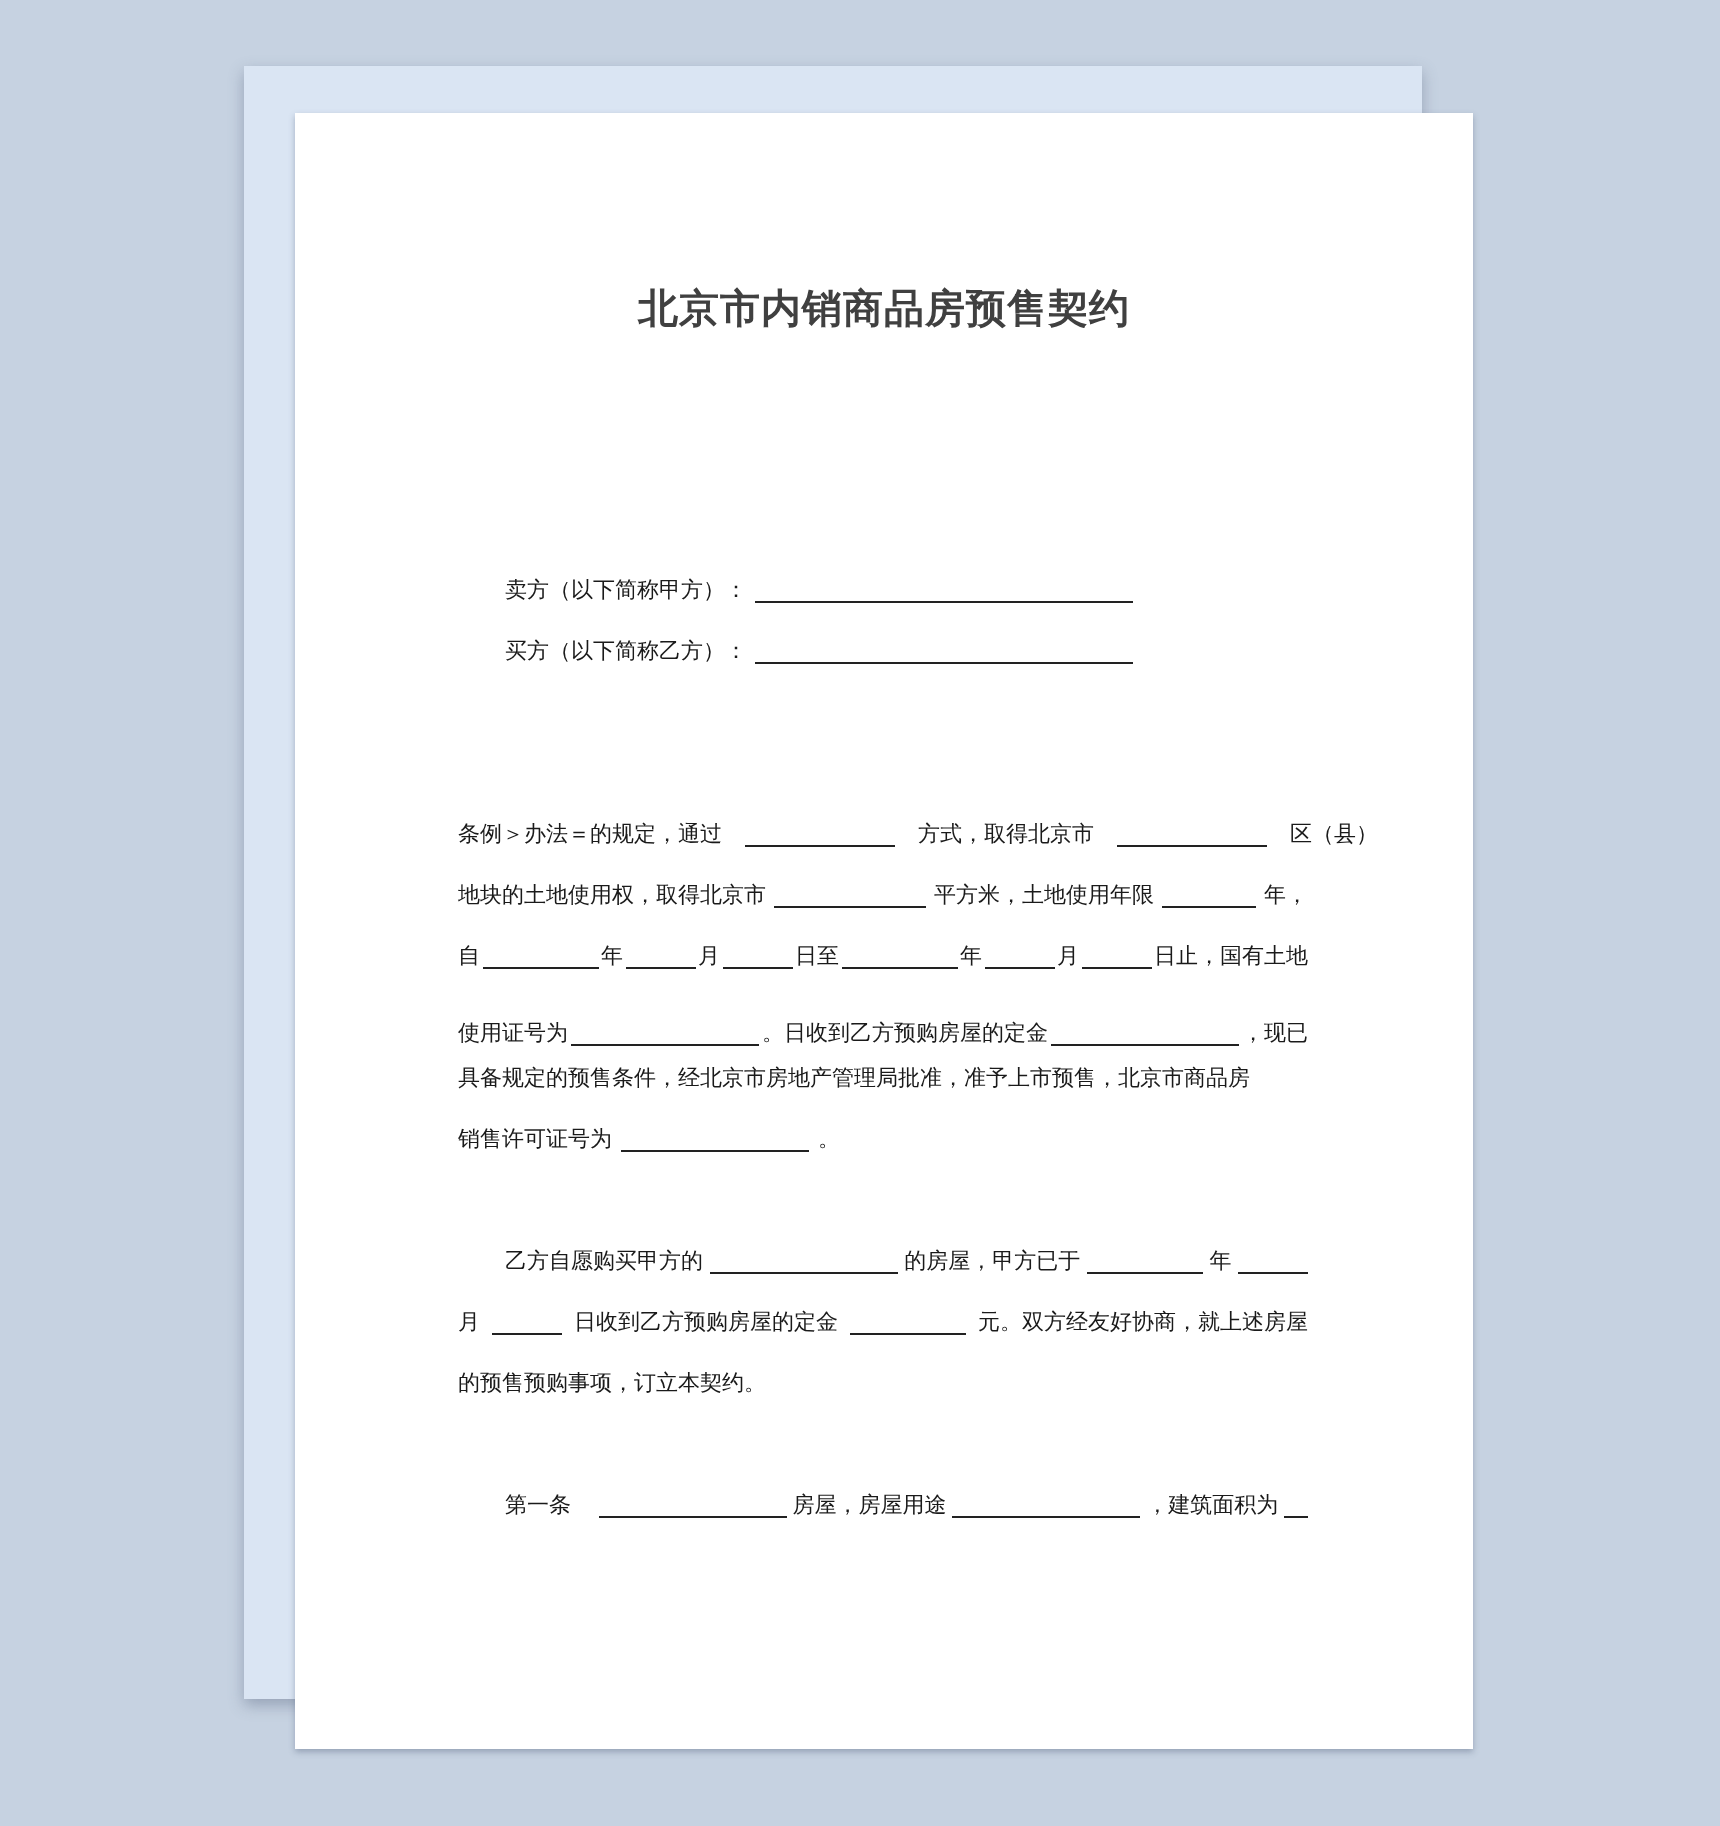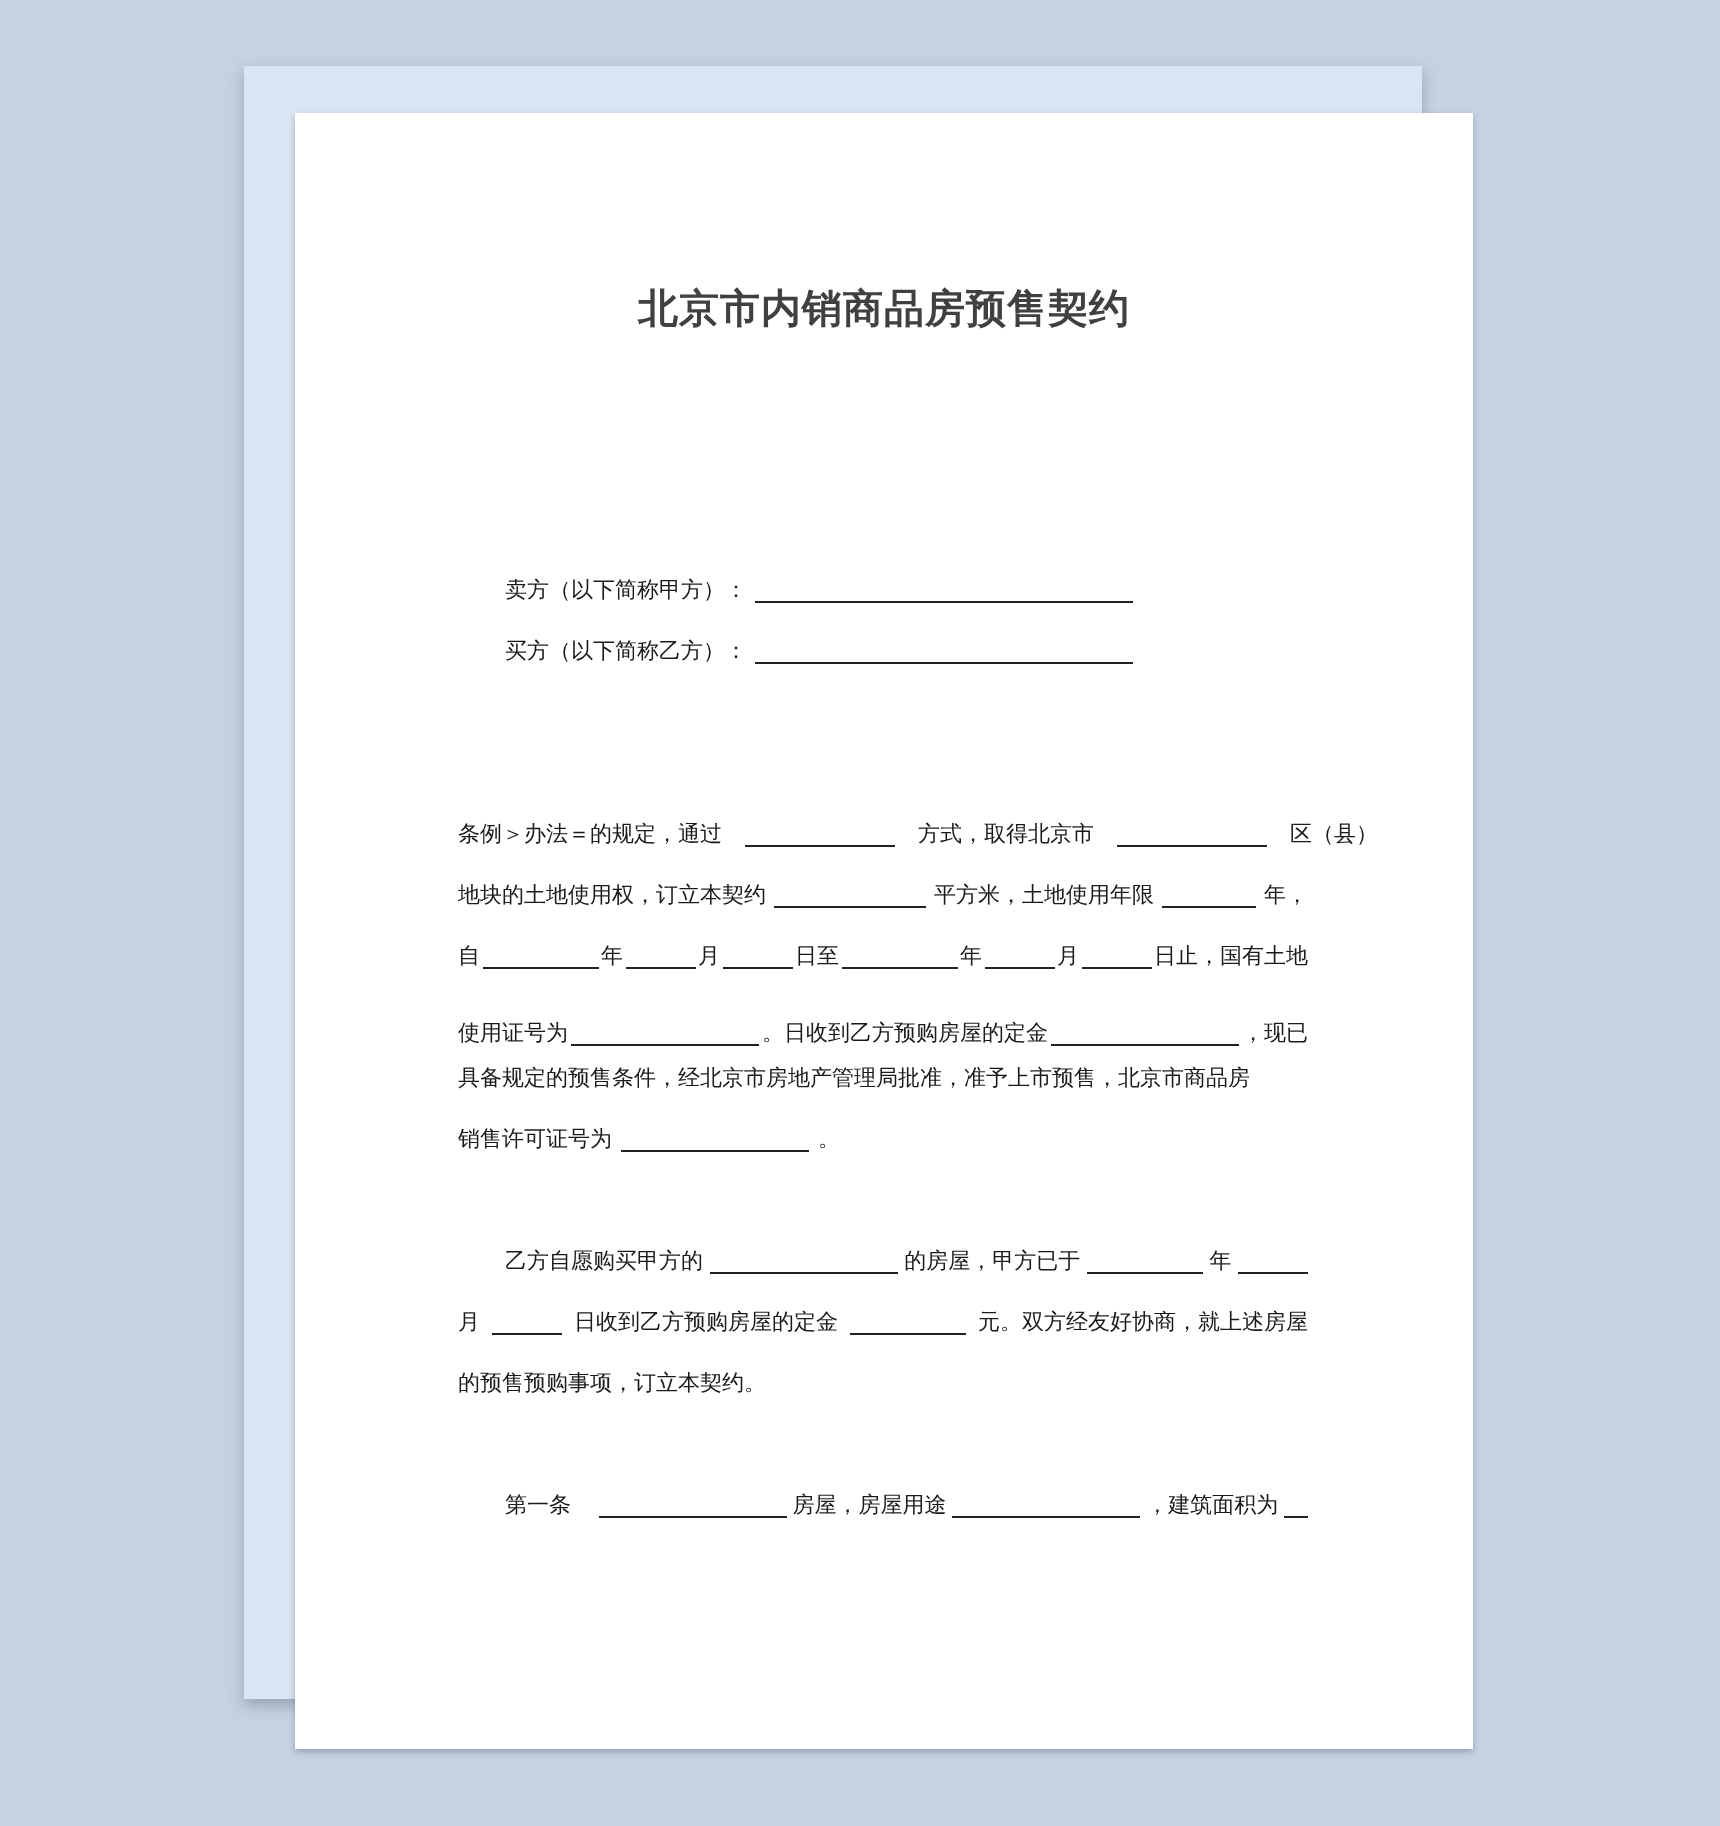--- a/index.html
+++ b/index.html
@@ -106,21 +106,21 @@
 
   <div class="line" style="top:705px;gap:23px;">
     <span class="seg">条例＞办法＝的规定，通过</span>
     <span class="blank" style="width:150px;"></span>
     <span class="seg">方式，取得北京市</span>
     <span class="blank" style="width:150px;"></span>
     <span class="seg">区（县）</span>
   </div>
 
   <div class="line" style="top:766px;">
-    <span class="seg">地块的土地使用权，订立本契约</span>
+    <span class="seg">地块的土地使用权，取得北京市</span>
     <span class="blank" style="width:152px;"></span>
     <span class="seg">平方米，土地使用年限</span>
     <span class="blank" style="width:94px;"></span>
     <span class="seg">年，</span>
   </div>
 
   <div class="line" style="top:827px;">
     <span class="seg">自</span>
     <span class="blank" style="width:116px;"></span>
     <span class="seg">年</span>

